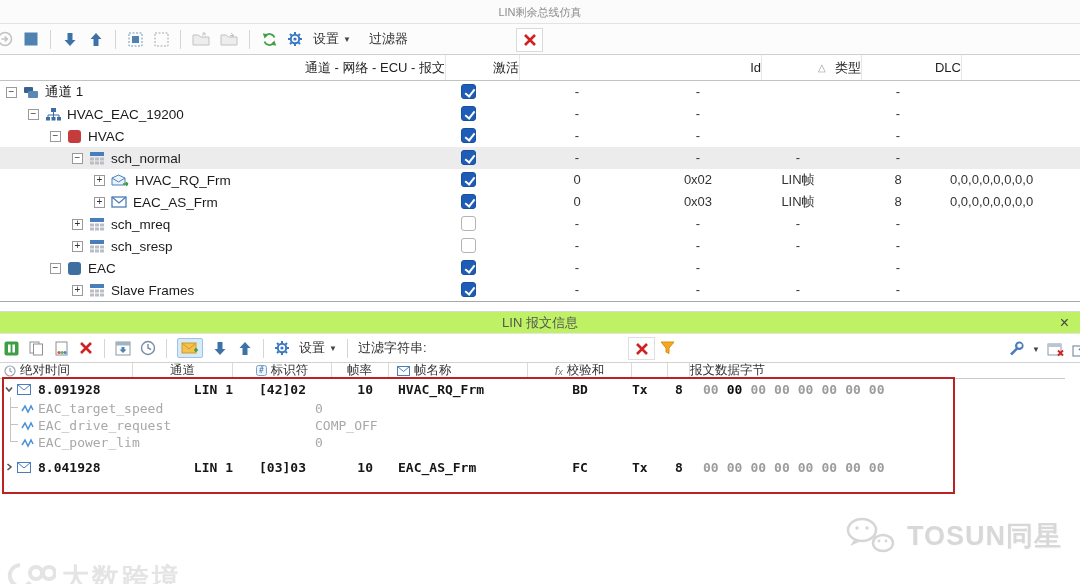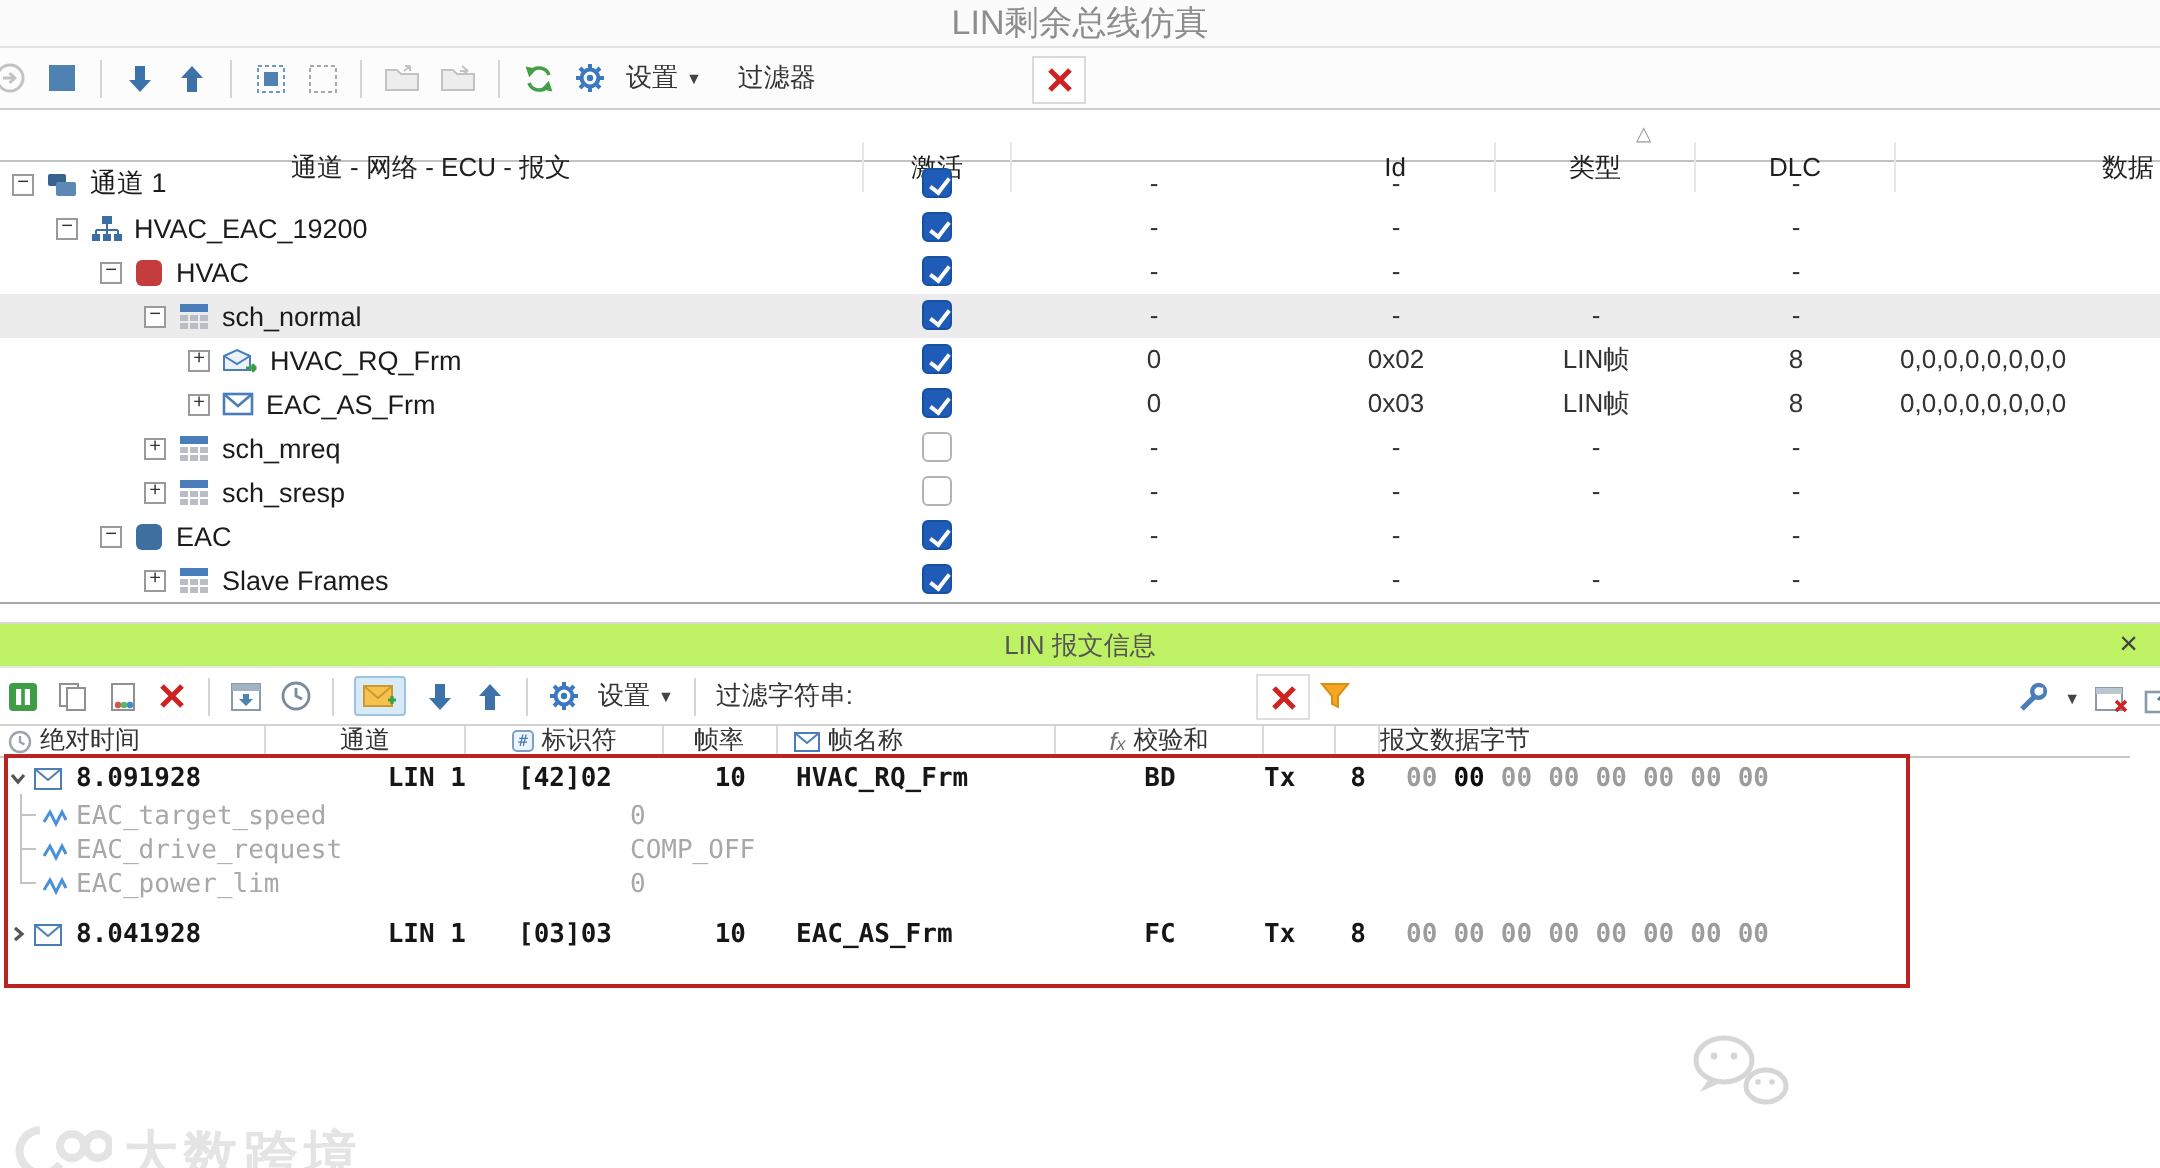--- a/index.html
+++ b/index.html
@@ -3,21 +3,21 @@
 <meta charset="utf-8">
 <style>
   * { margin:0; padding:0; box-sizing:border-box; }
   html,body { width:1080px; height:584px; }
   body { position:relative; overflow:hidden; background:#fff;
          font-family:"Liberation Sans",sans-serif; font-size:13px; color:#222; }
   svg { display:block; }
 
   
   .titlebar { position:absolute; left:0; top:0; width:1080px; height:24px; background:#fbfbfb;
-              border-bottom:1px solid #e3e3e3; text-align:center; line-height:24px; color:#8d8d8d; font-size:17px; }
+              border-bottom:1px solid #e3e3e3; text-align:center; line-height:24px; color:#8d8d8d; font-size:11px; }
 
   
   .toolbar1 { position:absolute; left:0; top:24px; width:1080px; height:31px; background:#fcfcfc;
               border-bottom:1px solid #cfcfcf; display:flex; align-items:center; gap:10px; padding-left:2px; }
   .toolbar2 { position:absolute; left:0; top:334px; width:1080px; height:29px; background:#fff;
               border-bottom:1px solid #d2d2d2; display:flex; align-items:center; gap:9px; padding-left:3px; }
   .tsep { width:1px; height:19px; background:#d5d5d5; margin:0 1px; flex:none; }
   .tbtn { display:flex; align-items:center; justify-content:center; min-width:16px; height:22px; flex:none; }
   .tb-label { font-size:13px; color:#333; display:flex; align-items:center; gap:4px; white-space:nowrap; }
   .caret-glyph { font-size:8px; color:#444; }
@@ -27,21 +27,21 @@
   .tb-active { background:#d9eaf7; border:1px solid #9cc3e5; border-radius:2px; padding:2px 3px;
                display:flex; align-items:center; }
   .xbtn2 { position:absolute; left:628px; top:337px; width:27px; height:23px; border:1px solid #e0dede;
            background:#fff; display:flex; align-items:center; justify-content:center; }
   .funnel-pos { position:absolute; left:660px; top:341px; }
   .right-tools { position:absolute; right:-8px; top:338px; display:flex; align-items:center; gap:7px; }
 
   
   .grid-head { position:absolute; left:0; top:55px; width:1080px; height:26px; background:#fff;
                border-bottom:1px solid #c2c2c2; font-size:13px; color:#1f1f1f; }
-  .gh { position:absolute; top:16px; height:25px; line-height:25px; text-align:center; border-right:1px solid #e6e6e6; }
+  .gh { position:absolute; top:0; height:25px; line-height:25px; text-align:right; border-right:1px solid #e6e6e6;margin-left:14px; }
   .gh.tree { left:0; width:432px; }
   .gh.active { left:432px; width:74px; }
   .gh.delay { left:506px; width:142px; }
   .gh.id { left:648px; width:100px; }
   .gh.type { left:748px; width:100px; }
   .gh.dlc { left:848px; width:100px; }
   .gh.data { left:948px; width:232px; border-right:none; }
   .sort-tri { position:absolute; left:818px; top:0; width:18px; line-height:25px; font-size:10px; color:#9a9a9a; }
 
   .grid-body { position:absolute; left:0; top:81px; width:1080px; height:221px; border-bottom:1px solid #a8a8a8; }
@@ -700,13 +700,14 @@
       <ellipse cx="40" cy="27" rx="10" ry="8"></ellipse>
     </g>
     <g fill="#d6d6d6">
       <circle cx="14" cy="12" r="1.7"></circle>
         <circle cx="24" cy="12" r="1.7"></circle>
       <circle cx="36" cy="25" r="1.4"></circle>
         <circle cx="43" cy="25" r="1.4"></circle>
       <path d="M11 24 L7 30 L16 26 Z"></path>
     </g>
   </svg>
+  <span>TOSUN同星</span>
 </div>
 
 </body></html>

